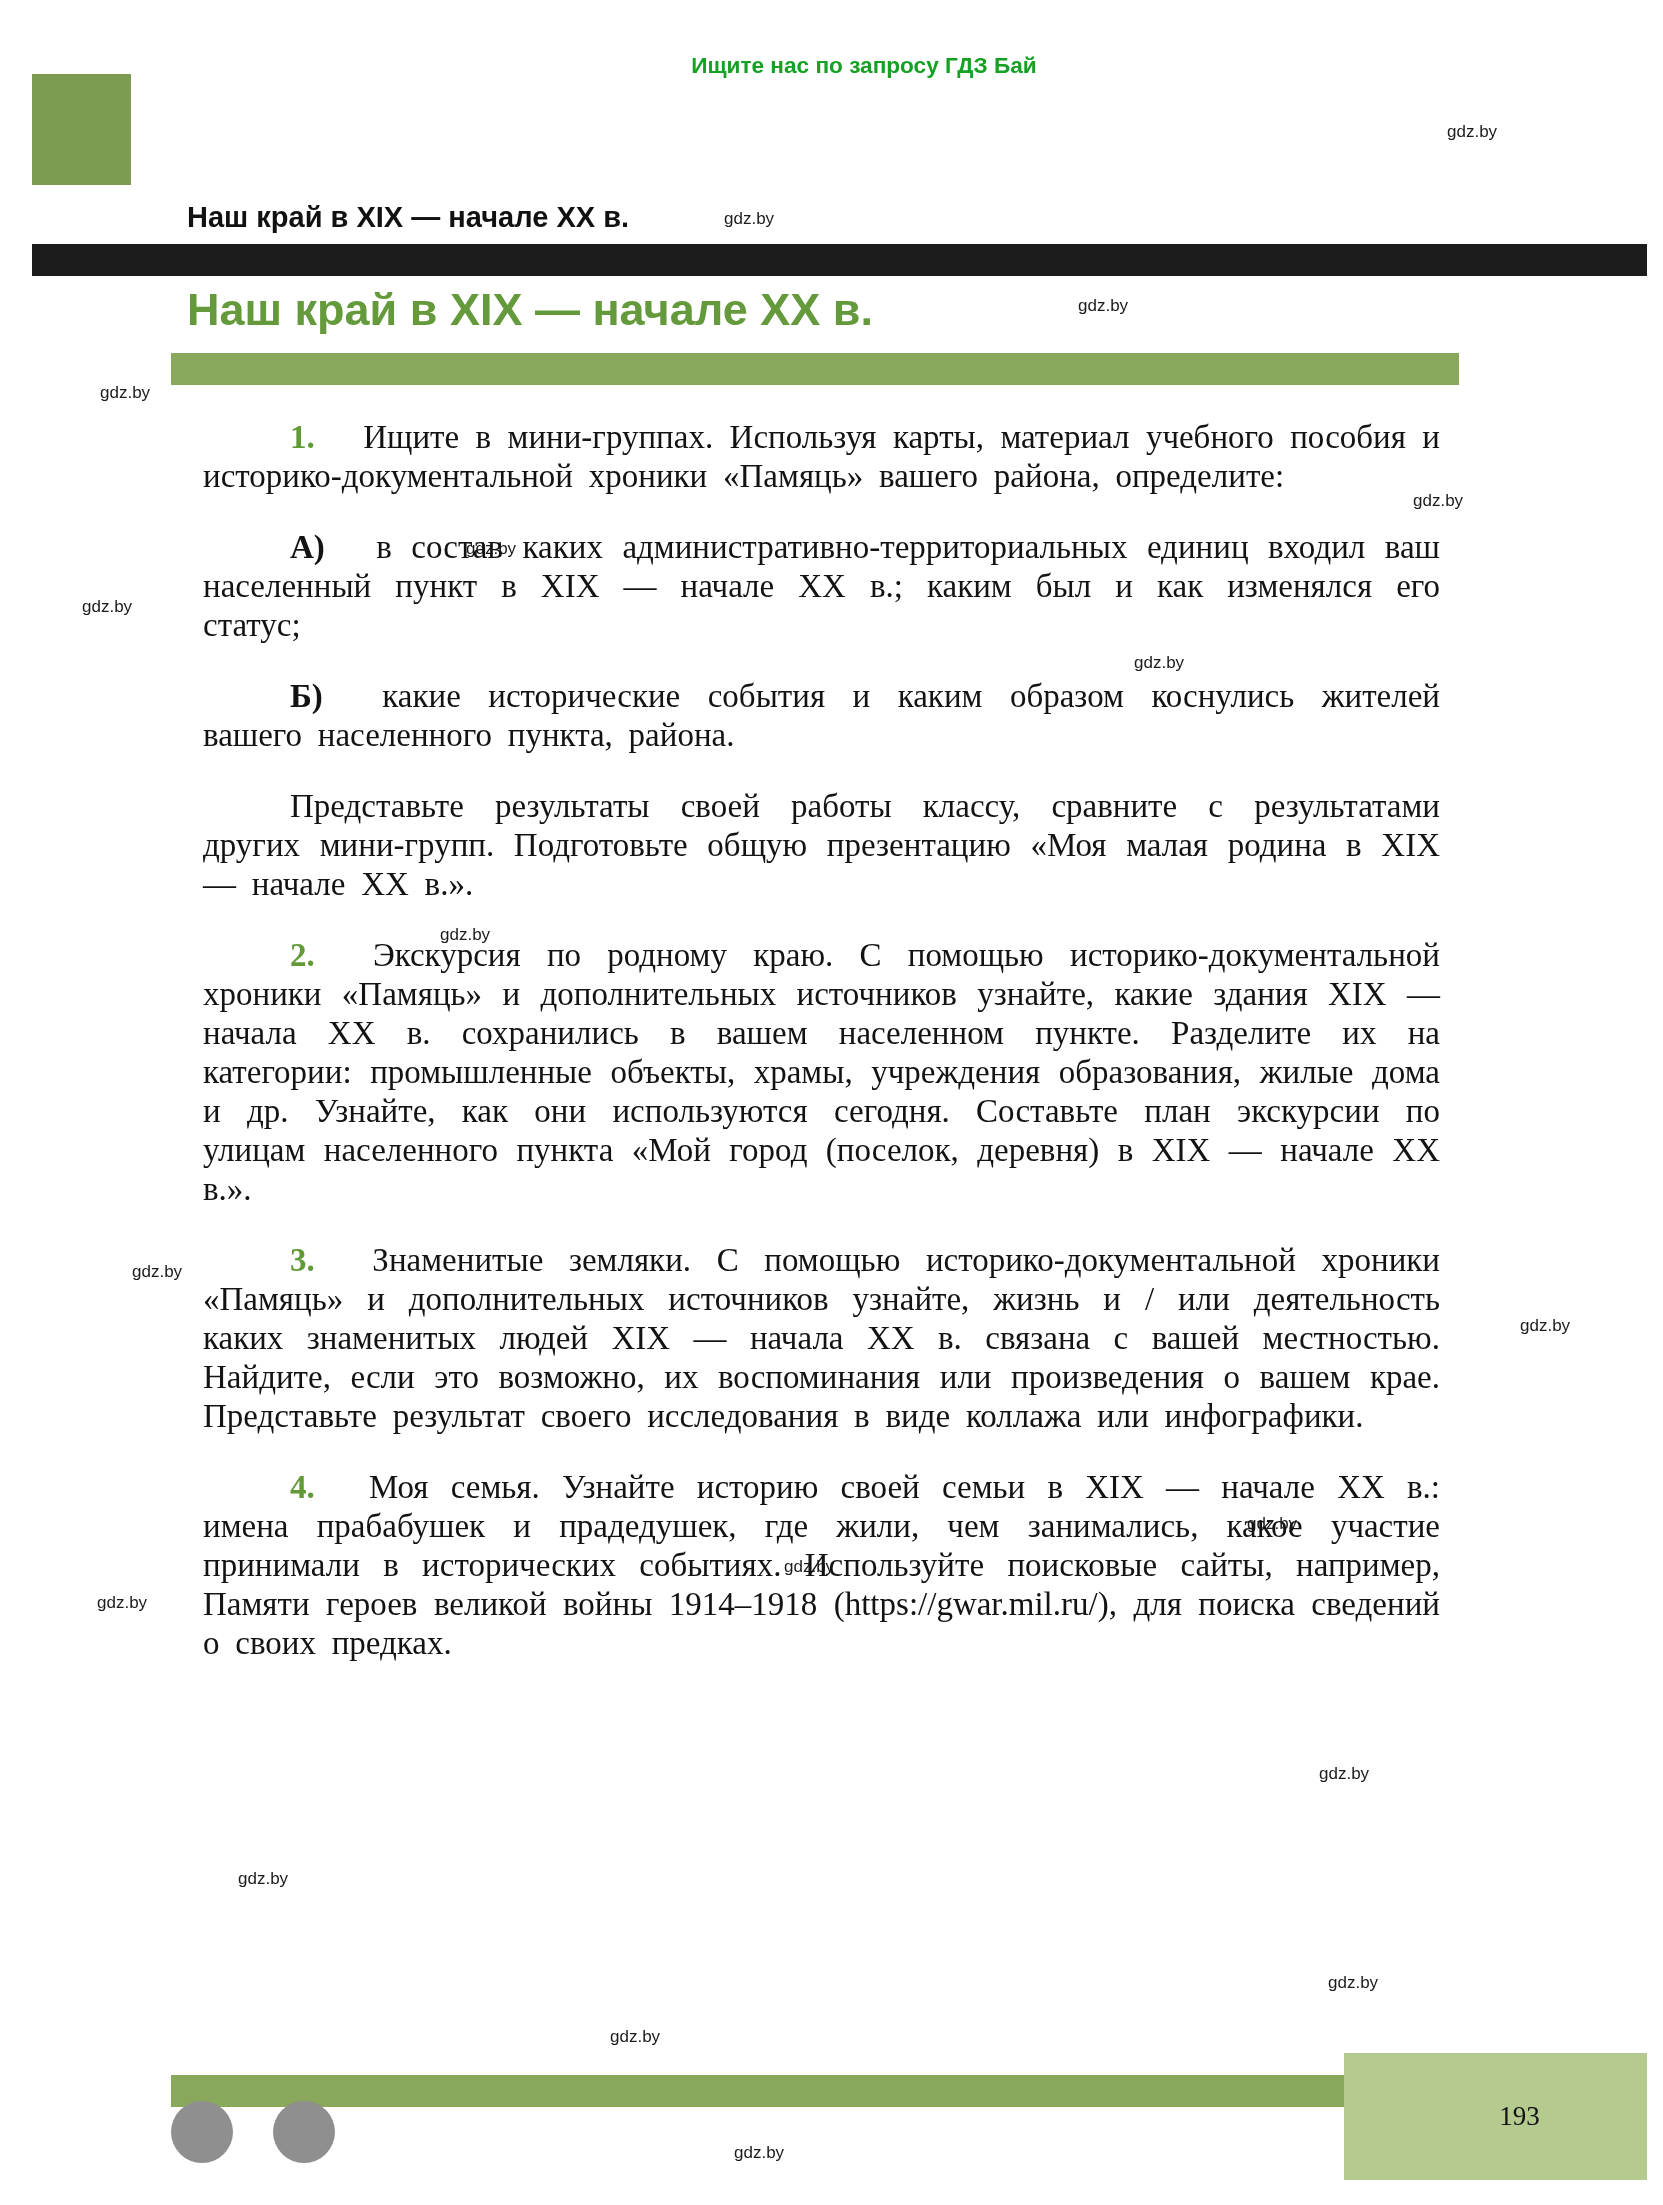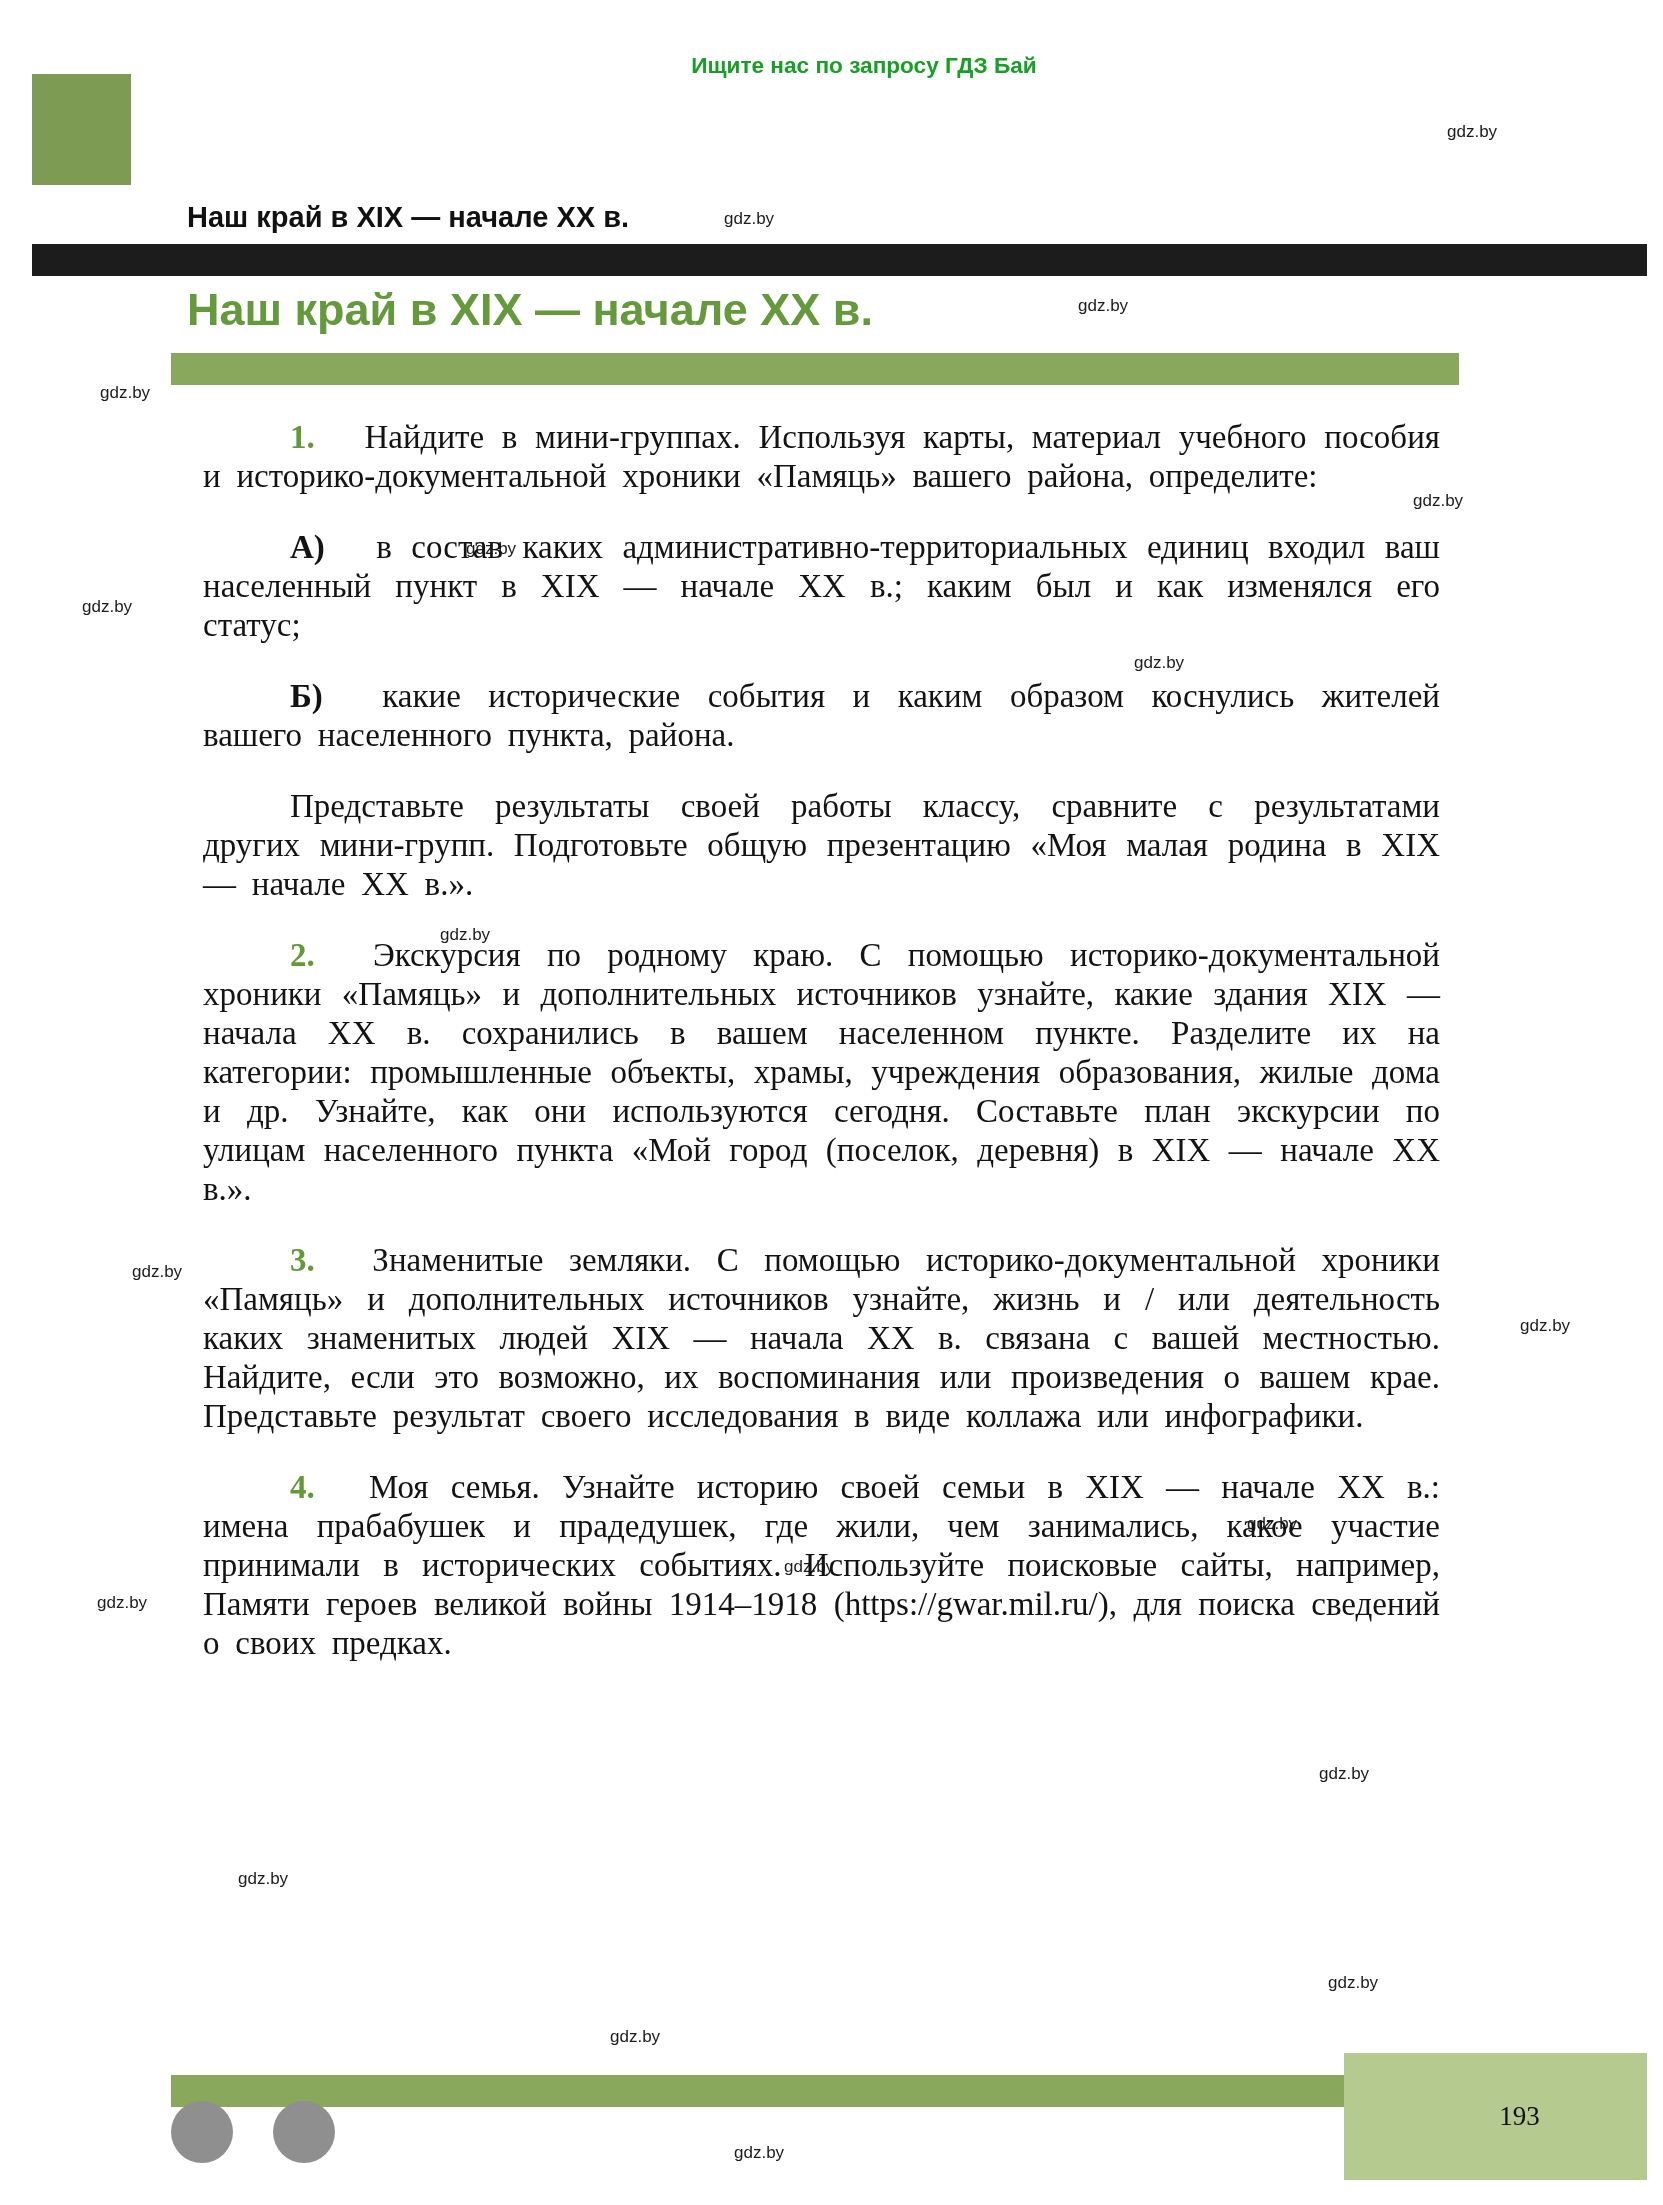--- a/index.html
+++ b/index.html
@@ -103,21 +103,21 @@
 
   <div class="header-divider"></div>
 
   <h1 class="page-title">Наш край в XIX — начале XX в.</h1>
 
   <div class="title-underline"></div>
 
   <div class="body-text">
     <p class="para">
       <span class="num">1.</span>
-      <span class="txt">Найдите в мини-группах. Используя карты, материал учебного пособия и историко-документальной хроники «Памяць» вашего района, определите:</span>
+      <span class="txt">Ищите в мини-группах. Используя карты, материал учебного пособия и историко-документальной хроники «Памяць» вашего района, определите:</span>
     </p>
     <p class="para">
       <span class="sub">А)</span>
       <span class="txt">в состав каких административно-территориальных единиц входил ваш населенный пункт в XIX — начале XX в.; каким был и как изменялся его статус;</span>
     </p>
     <p class="para">
       <span class="sub">Б)</span>
       <span class="txt">какие исторические события и каким образом коснулись жителей вашего населенного пункта, района.</span>
     </p>
     <p class="para">

